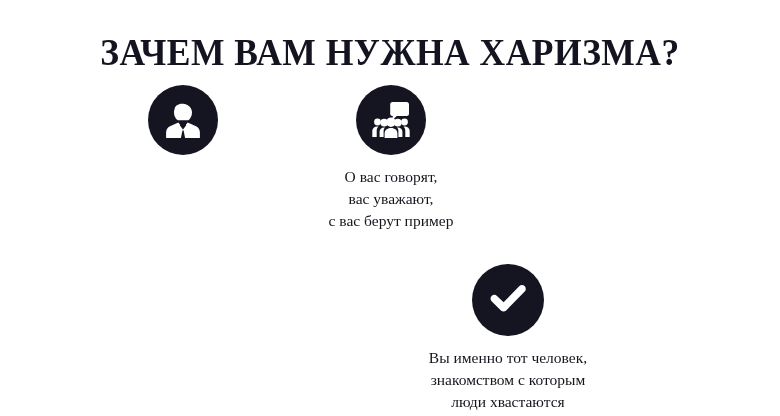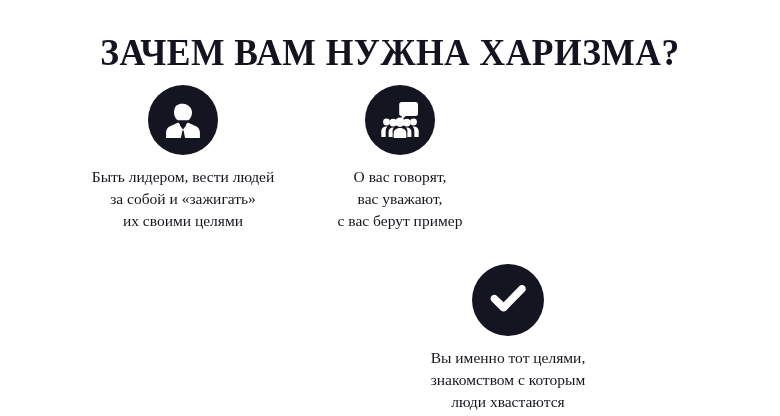--- a/index.html
+++ b/index.html
@@ -67,21 +67,21 @@
     margin-top: 11px;
     font-size: 15.5px;
     line-height: 22px;
     color: #15151d;
     font-family: "Liberation Serif", "DejaVu Serif", serif;
     white-space: pre-line;
   }
 
   
   #item-1 { left: 33px;  top: 85px; width: 300px; }
-  #item-2 { left: 300px; top: 85px; width: 200px; }
+  #item-2 { left: 291px; top: 85px; width: 200px; }
   #item-3 { left: 458px; top: 85px; width: 260px; }
 
   
   #item-4 { left: 145px; top: 264px; width: 240px; }
   #item-5 { left: 393px; top: 264px; width: 230px; }
 </style>
 </head>
 <body>
 
 <div class="page">
@@ -95,23 +95,20 @@
           <g fill="#ffffff">
             <path d="M23 7c-5.2 0-9 3.6-9 8.6 0 2.2.7 4.3 1.9 5.9.5.7 1.2 1.3 1.9 1.7h10.4c.7-.4 1.4-1 1.9-1.7 1.2-1.6 1.9-3.7 1.9-5.9C32 10.6 28.2 7 23 7z"></path>
             <path d="M14.6 12.2c1.6-.2 5.1-.9 7.2-3 1.3 2 4.6 3.4 8 3.8-.2-3.6-3.5-6.3-7.8-6.3-4 0-7.1 2.3-7.4 5.5z"></path>
             <path d="M18.3 25.4 10 29.3c-2.4 1.1-3.9 3.5-3.9 6.1V41h33.8v-5.6c0-2.6-1.5-5-3.9-6.1l-8.3-3.9-4.7 6.2-4.7-6.2z"></path>
             <path d="M23 32.6l3.1-4.2-1.4-2.9h-3.4l-1.4 2.9 3.1 4.2z" fill="#151522"></path>
             <path d="M22.4 33.8l-1.5 7.2h4.2l-1.5-7.2-.6-.8-.6.8z" fill="#151522"></path>
           </g>
         </svg>
       </span>
     </div>
-    <div class="item-caption">Быть лидером, вести людей
-за собой и «зажигать»
-их своими целями</div>
   </div>
 
   <div class="item" id="item-2">
     <div class="icon-circle">
       <span>
         <svg width="44" height="44" viewBox="0 0 44 44" aria-hidden="true">
           <g fill="#ffffff">
 
             <path d="M23.5 4h14.2c1.3 0 2.3 1 2.3 2.3v9.4c0 1.3-1 2.3-2.3 2.3h-9.9l-4.9 4.6 1-4.6h-.4c-1.3 0-2.3-1-2.3-2.3V6.3c0-1.3 1-2.3 2.3-2.3z"></path>
 
@@ -139,18 +136,18 @@
 
 
   <div class="item" id="item-5">
     <div class="icon-circle big">
       <span>
         <svg width="40" height="32" viewBox="0 0 40 32" aria-hidden="true">
           <path d="M36.6 2.1c-1.5-1.4-3.9-1.4-5.4.1L15.6 18.3 9 11.9c-1.5-1.5-3.9-1.4-5.4 0-1.5 1.5-1.4 3.9 0 5.4l9.3 9.1c1.5 1.4 3.8 1.4 5.3 0L36.7 7.5c1.5-1.5 1.4-3.9-.1-5.4z" fill="#ffffff"></path>
         </svg>
       </span>
     </div>
-    <div class="item-caption">Вы именно тот целями,
+    <div class="item-caption">Вы именно тот человек,
 знакомством с которым
 люди хвастаются</div>
   </div>
 
 </div>
 
 </body></html>

